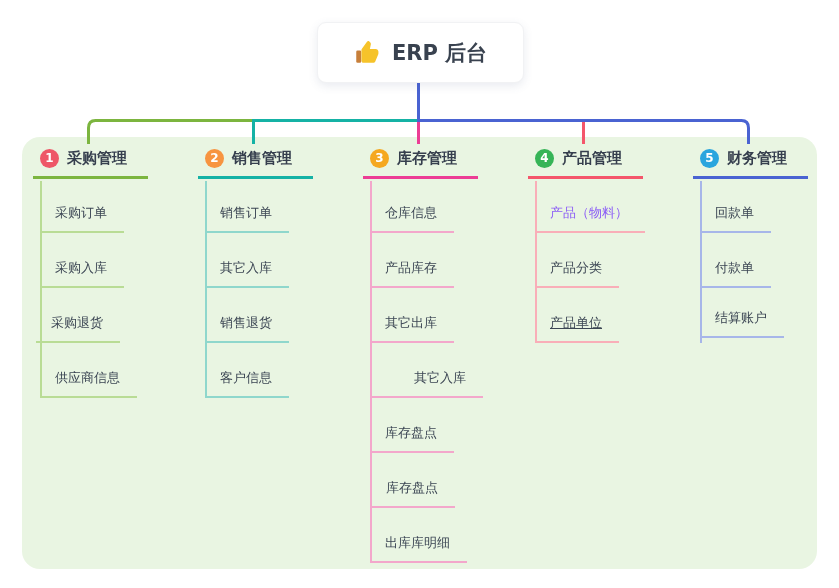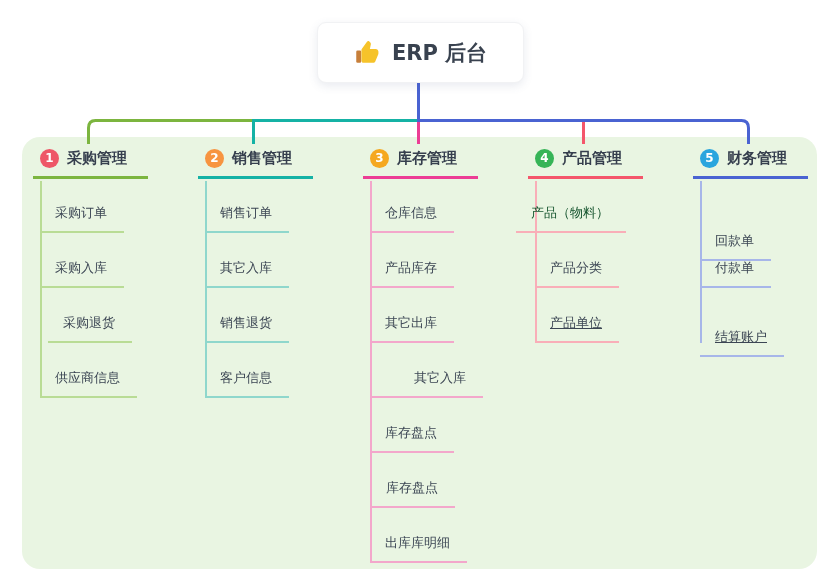--- a/index.html
+++ b/index.html
@@ -64,21 +64,21 @@
   </div>
 
   <div id="branches">
       <div class="branch-header" style="left: 33px; border-bottom-color: rgb(124, 181, 63); color: rgb(54, 63, 78);">
         <span class="branch-badge" style="background: rgb(238, 87, 103);">1</span>
         <span>采购管理</span>
       </div>
       <div class="spine" style="left: 40px; top: 181px; height: 217px; background: rgb(185, 220, 149);"></div>
       <div class="child-node" style="left: 40px; top: 203px; border-bottom-color: rgb(185, 220, 149); color: rgb(60, 70, 84);">采购订单</div>
       <div class="child-node" style="left: 40px; top: 258px; border-bottom-color: rgb(185, 220, 149); color: rgb(60, 70, 84);">采购入库</div>
-      <div class="child-node" style="left: 48px; top: 313px; border-bottom-color: rgb(185, 220, 149); color: rgb(60, 70, 84);">采购退货</div>
+      <div class="child-node" style="left: 36px; top: 313px; border-bottom-color: rgb(185, 220, 149); color: rgb(60, 70, 84);">采购退货</div>
       <div class="child-node" style="left: 40px; top: 368px; border-bottom-color: rgb(185, 220, 149); color: rgb(60, 70, 84);">供应商信息</div>
       <div class="branch-header" style="left: 198px; border-bottom-color: rgb(21, 178, 165); color: rgb(54, 63, 78);">
         <span class="branch-badge" style="background: rgb(247, 148, 64);">2</span>
         <span>销售管理</span>
       </div>
       <div class="spine" style="left: 205px; top: 181px; height: 217px; background: rgb(143, 215, 204);"></div>
       <div class="child-node" style="left: 205px; top: 203px; border-bottom-color: rgb(143, 215, 204); color: rgb(60, 70, 84);">销售订单</div>
       <div class="child-node" style="left: 205px; top: 258px; border-bottom-color: rgb(143, 215, 204); color: rgb(60, 70, 84);">其它入库</div>
       <div class="child-node" style="left: 205px; top: 313px; border-bottom-color: rgb(143, 215, 204); color: rgb(60, 70, 84);">销售退货</div>
       <div class="child-node" style="left: 205px; top: 368px; border-bottom-color: rgb(143, 215, 204); color: rgb(60, 70, 84);">客户信息</div>
@@ -92,25 +92,25 @@
       <div class="child-node" style="left: 370px; top: 313px; border-bottom-color: rgb(243, 167, 203); color: rgb(60, 70, 84);">其它出库</div>
       <div class="child-node" style="left: 370px; top: 368px; border-bottom-color: rgb(243, 167, 203); color: rgb(60, 70, 84); padding-left: 44px;">其它入库</div>
       <div class="child-node" style="left: 370px; top: 423px; border-bottom-color: rgb(243, 167, 203); color: rgb(60, 70, 84);">库存盘点</div>
       <div class="child-node" style="left: 370px; top: 478px; border-bottom-color: rgb(243, 167, 203); color: rgb(60, 70, 84); padding-left: 16px;">库存盘点</div>
       <div class="child-node" style="left: 370px; top: 533px; border-bottom-color: rgb(243, 167, 203); color: rgb(60, 70, 84);">出库库明细</div>
       <div class="branch-header" style="left: 528px; border-bottom-color: rgb(244, 86, 107); color: rgb(54, 63, 78);">
         <span class="branch-badge" style="background: rgb(54, 180, 87);">4</span>
         <span>产品管理</span>
       </div>
       <div class="spine" style="left: 535px; top: 181px; height: 162px; background: rgb(249, 174, 184);"></div>
-      <div class="child-node" style="left: 516px; top: 203px; border-bottom-color: rgb(249, 174, 184); color: #14532d;">产品（物料）</div>
+      <div class="child-node" style="left: 535px; top: 203px; border-bottom-color: rgb(249, 174, 184); color: #8b5cf6;">产品（物料）</div>
       <div class="child-node" style="left: 535px; top: 258px; border-bottom-color: rgb(249, 174, 184); color: rgb(60, 70, 84);">产品分类</div>
       <div class="child-node" style="left: 535px; top: 313px; border-bottom-color: rgb(249, 174, 184); color: rgb(60, 70, 84); text-decoration: underline;">产品单位</div>
       <div class="branch-header" style="left: 693px; border-bottom-color: rgb(74, 99, 210); color: rgb(54, 63, 78);">
         <span class="branch-badge" style="background: rgb(42, 165, 222);">5</span>
         <span>财务管理</span>
       </div>
       <div class="spine" style="left: 700px; top: 181px; height: 162px; background: rgb(167, 182, 233);"></div>
-      <div class="child-node" style="left: 700px; top: 203px; border-bottom-color: rgb(167, 182, 233); color: rgb(60, 70, 84); margin-top: 28px;">回款单</div>
+      <div class="child-node" style="left: 700px; top: 203px; border-bottom-color: rgb(167, 182, 233); color: rgb(60, 70, 84);">回款单</div>
       <div class="child-node" style="left: 700px; top: 258px; border-bottom-color: rgb(167, 182, 233); color: rgb(60, 70, 84);">付款单</div>
-      <div class="child-node" style="left: 700px; top: 327px; border-bottom-color: rgb(167, 182, 233); color: rgb(60, 70, 84); text-decoration: underline;">结算账户</div>
+      <div class="child-node" style="left: 700px; top: 308px; border-bottom-color: rgb(167, 182, 233); color: rgb(60, 70, 84);">结算账户</div>
     </div>
 </div>
 
 </body></html>

